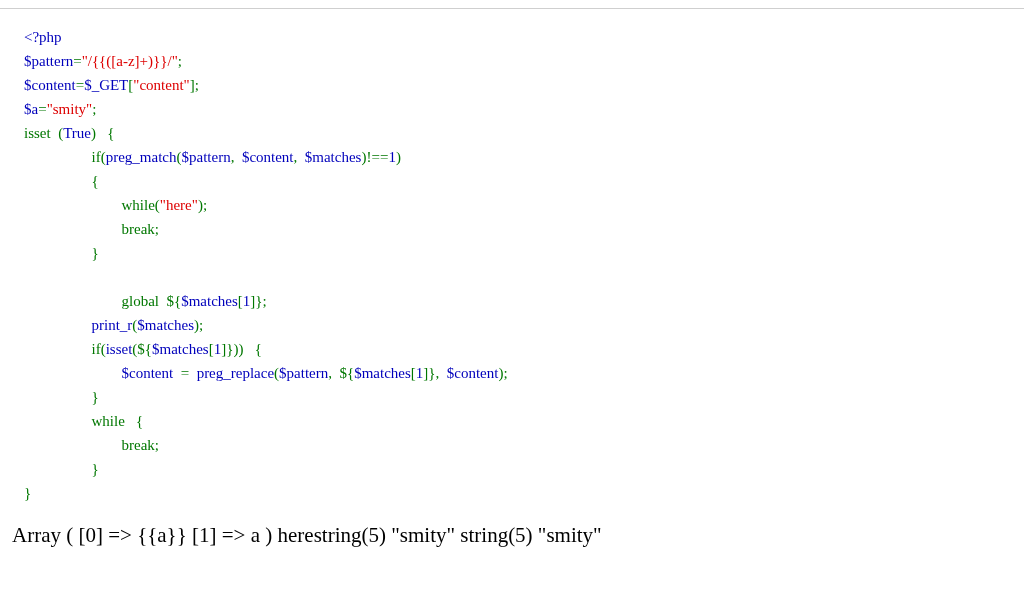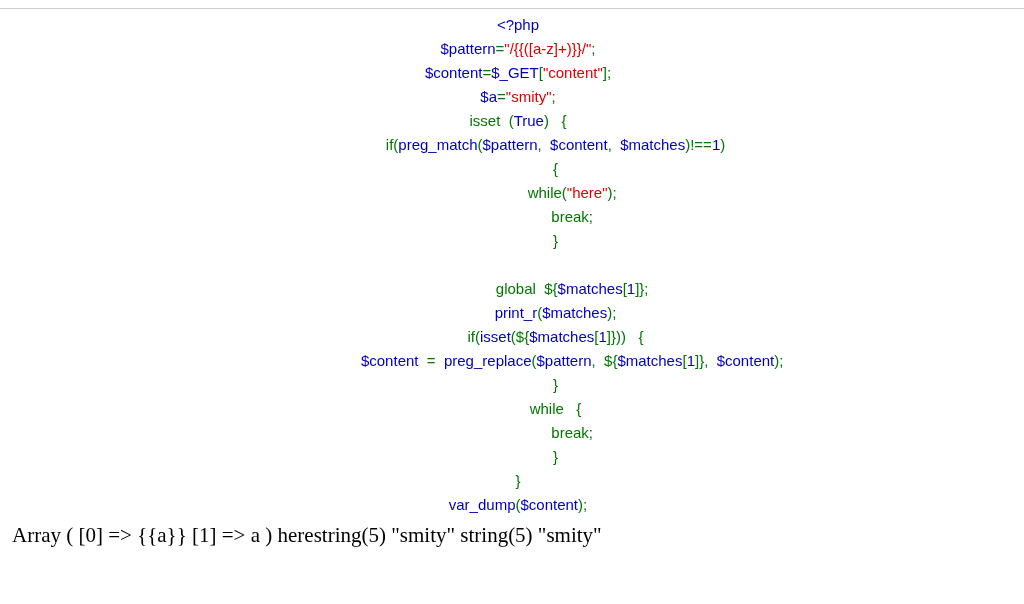--- a/index.html
+++ b/index.html
@@ -17,28 +17,27 @@
   
   .top-rule {
     border: 0;
     border-top: 1px solid #cfcfcf;
     margin: 8px 0 0 0;
     height: 0;
   }
 
   
   .code-block {
-    font-family: Liberation Sans, sans-serif;
+    font-family: Liberation Serif, serif;
     font-size: 15px;
     line-height: 24px;
     white-space: pre;
     padding: 4px 0 0 12px;
-    margin: 0;
+    margin: 12px;
     letter-spacing: 0;
-    text-align: center;
     -webkit-font-smoothing: none;
   }
   .code-block .ln { display: block; min-height: 24px; }
 
   
   .c-default  { color: #0000BB; }  
   .c-keyword  { color: #007700; }  
   .c-string   { color: #DD0000; }  
   .c-html     { color: #000000; }  
 
@@ -71,16 +70,15 @@
 </span><span class="ln">
 </span><span class="ln"><span class="c-html">                          </span><span class="c-keyword">global</span><span class="c-html">  </span><span class="c-keyword">$</span><span class="c-keyword">{</span><span class="c-default">$matches</span><span class="c-keyword">[</span><span class="c-default">1</span><span class="c-keyword">]</span><span class="c-keyword">}</span><span class="c-keyword">;</span>
 </span><span class="ln"><span class="c-html">                  </span><span class="c-default">print_r</span><span class="c-keyword">(</span><span class="c-default">$matches</span><span class="c-keyword">)</span><span class="c-keyword">;</span>
 </span><span class="ln"><span class="c-html">                  </span><span class="c-keyword">if</span><span class="c-keyword">(</span><span class="c-default">isset</span><span class="c-keyword">(</span><span class="c-keyword">$</span><span class="c-keyword">{</span><span class="c-default">$matches</span><span class="c-keyword">[</span><span class="c-default">1</span><span class="c-keyword">]</span><span class="c-keyword">}</span><span class="c-keyword">))</span><span class="c-html">   </span><span class="c-keyword">{</span>
 </span><span class="ln"><span class="c-html">                          </span><span class="c-default">$content</span><span class="c-html">  </span><span class="c-keyword">=</span><span class="c-html">  </span><span class="c-default">preg_replace</span><span class="c-keyword">(</span><span class="c-default">$pattern</span><span class="c-keyword">,</span><span class="c-html">  </span><span class="c-keyword">$</span><span class="c-keyword">{</span><span class="c-default">$matches</span><span class="c-keyword">[</span><span class="c-default">1</span><span class="c-keyword">]</span><span class="c-keyword">}</span><span class="c-keyword">,</span><span class="c-html">  </span><span class="c-default">$content</span><span class="c-keyword">)</span><span class="c-keyword">;</span>
 </span><span class="ln"><span class="c-html">                  </span><span class="c-keyword">}</span>
 </span><span class="ln"><span class="c-html">                  </span><span class="c-keyword">while</span><span class="c-html">   </span><span class="c-keyword">{</span>
 </span><span class="ln"><span class="c-html">                          </span><span class="c-keyword">break</span><span class="c-keyword">;</span>
 </span><span class="ln"><span class="c-html">                  </span><span class="c-keyword">}</span>
 </span><span class="ln"><span class="c-keyword">}</span>
-</span><span class="ln"><span class="c-default">var_dump</span><span class="c-keyword">(</span><span class="c-default">$content</span><span class="c-keyword">)</span><span class="c-keyword">;</span>
 </span></div>
 
 <div class="program-output">Array ( [0] =&gt; {{a}} [1] =&gt; a ) herestring(5) "smity" string(5) "smity"</div>
 
 </body></html>

